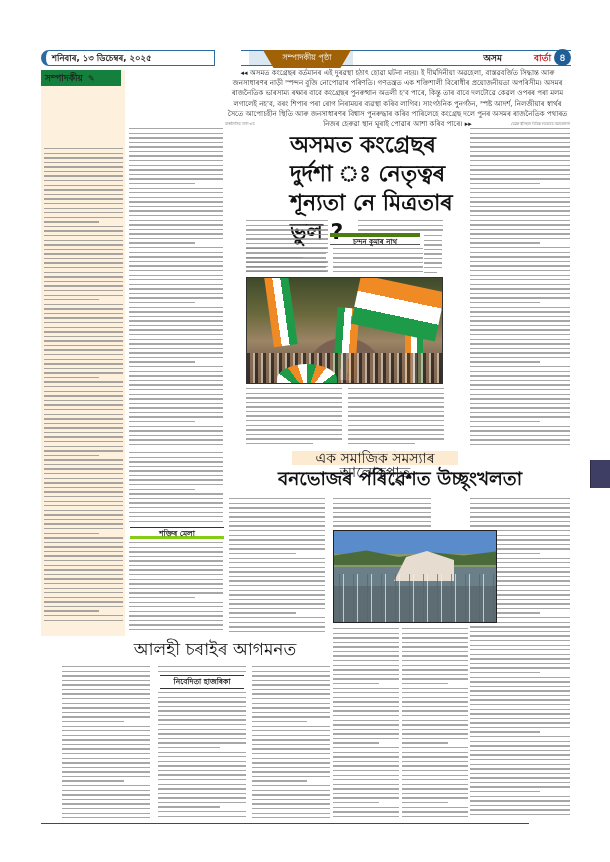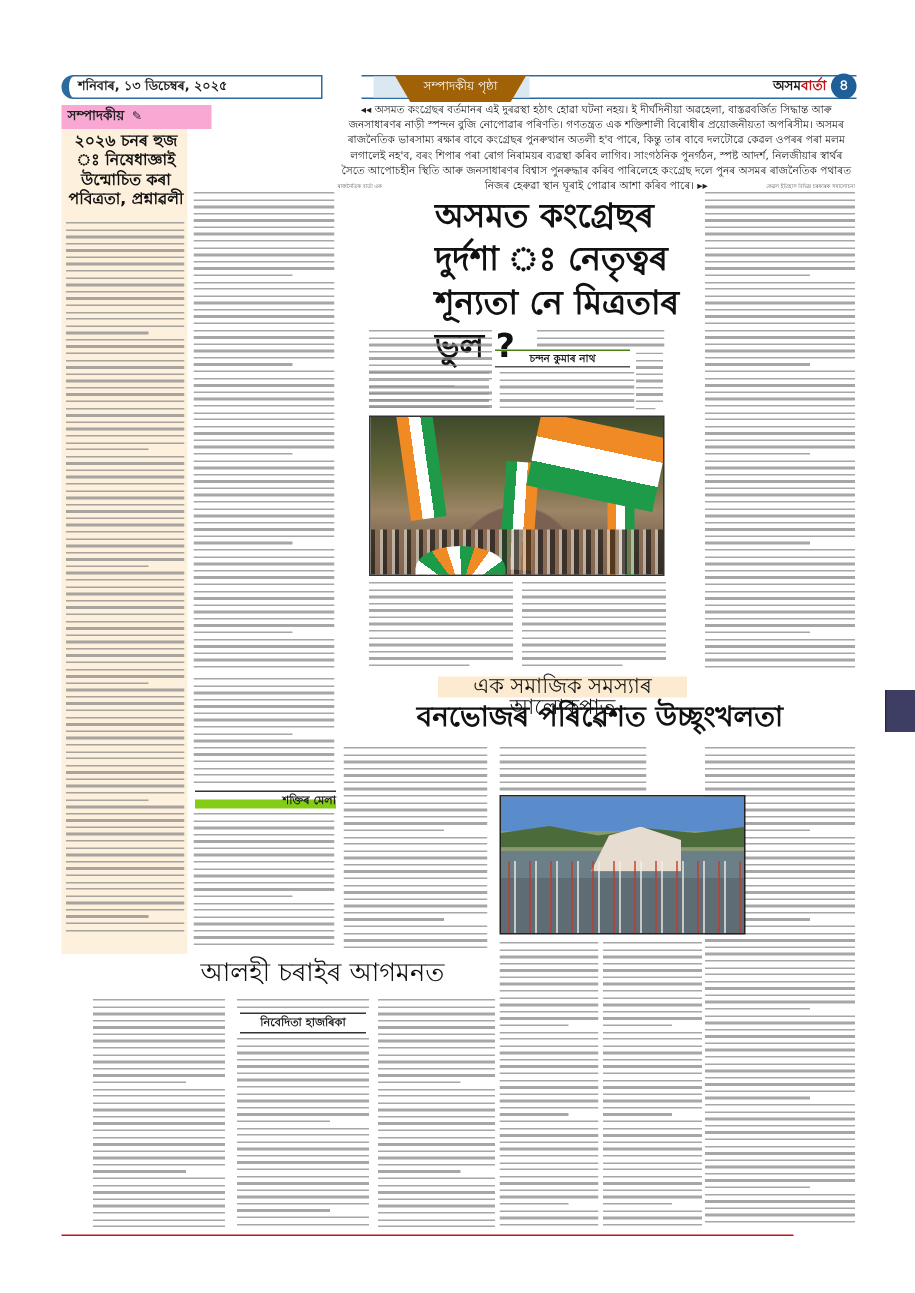--- a/index.html
+++ b/index.html
@@ -6,43 +6,43 @@
   html, body { width: 610px; height: 862px; background: #ffffff; overflow: hidden; }
   body { font-family: "DejaVu Sans", sans-serif; color: #1a1a1a; position: relative; }
 
   
   .header { position: absolute; left: 41px; top: 50px; width: 530px; height: 16px; }
   .hdr-date { position: absolute; left: 0; top: 0; width: 174px; height: 16px; border: 1px solid #2c6aa0; border-left: 5px solid #2c6aa0; border-radius: 8px 0 0 8px; font-size: 8.5px; line-height: 14px; padding-left: 6px; font-weight: bold; }
   .hdr-band { position: absolute; left: 200px; top: 0; width: 330px; height: 16px; border-top: 1px solid #2c6aa0; border-bottom: 1px solid #2c6aa0; }
   .hdr-center-bg { position: absolute; left: 208px; top: 1px; width: 104px; height: 14px; background: #dbe7f1; }
   .hdr-center { position: absolute; left: 222px; top: 0; width: 88px; height: 18px; background: #a16207; color: #fff; font-size: 8px; text-align: center; line-height: 16px; clip-path: polygon(0 0,100% 0,88% 100%,12% 100%); }
   .hdr-logo { position: absolute; right: 20px; top: 1px; font-size: 9px; font-weight: bold; color: #1a1a1a; line-height: 14px; }
-  .hdr-logo span { color: #c0141b; }
+  .hdr-logo span { color: #c0141b; margin-left: 32px; }
   .hdr-pageno { position: absolute; right: 0; top: -1px; width: 17px; height: 17px; border-radius: 50%; background: #1f5e96; color: #fff; font-size: 10px; font-weight: bold; text-align: center; line-height: 17px; }
 
   
   .editorial { position: absolute; left: 41px; top: 70px; width: 84px; height: 566px; background: #fdf1dd; }
-  .ed-tag { position: absolute; left: 0; top: 0; width: 100px; height: 16px; background: #f9a8d4; font-size: 9px; font-weight: bold; line-height: 16px; padding-left: 4px; color: #222; }
+  .ed-tag { position: absolute; left: 0; top: 0; width: 80px; height: 16px; background: #15803d; font-size: 9px; font-weight: bold; line-height: 16px; padding-left: 4px; color: #222; }
   .ed-tag .pen { font-size: 8px; margin-left: 2px; }
   .ed-headline { position: absolute; left: 2px; top: 18px; width: 82px; text-align: center; font-size: 10.5px; font-weight: bold; line-height: 13px; color: #111; }
   .ed-body { position: absolute; left: 3px; top: 78px; width: 79px; height: 480px; overflow: hidden; }
   .line { height: 1.4px; background: #8a8a8a; margin-bottom: 3.2px; opacity: .75; }
   .line.short { width: 70%; }
 
   
   .lead { position: absolute; left: 225px; top: 68px; width: 345px; height: 52px; text-align: center; font-size: 7px; line-height: 10.2px; color: #222; }
 
   .byline-small { position: absolute; left: 225px; top: 122px; width: 345px; height: 6px; font-size: 3.5px; color: #555; }
 
   
   .main-head { position: absolute; left: 290px; top: 130px; width: 180px; text-align: left; font-size: 22px; font-weight: bold; line-height: 29px; color: #111; }
 
   .col { position: absolute; overflow: hidden; }
 
-  .author { position: absolute; left: 330px; top: 233px; width: 90px; height: 12px; border-top: 1px solid #4d7c0f; border-bottom: 1px solid #555; text-align: center; font-size: 7px; font-weight: bold; line-height: 11px; }
+  .author { position: absolute; left: 330px; top: 233px; width: 90px; height: 12px; border-top: 4px solid #4d7c0f; border-bottom: 1px solid #555; text-align: center; font-size: 7px; font-weight: bold; line-height: 11px; }
 
   
   .photo-rally { position: absolute; left: 246px; top: 277px; width: 197px; height: 107px; border: 1px solid #333; overflow: hidden;
     background:
       radial-gradient(ellipse at 50% 100%, #7a6152 0 30%, transparent 31%),
       linear-gradient(180deg, #3f4a2a 0%, #6b6a3d 35%, #9c8465 60%, #57483d 100%); }
   .flag { position: absolute; }
   .flag.big { left: 108px; top: 5px; width: 86px; height: 50px; background: linear-gradient(180deg, #f08a24 0 33%, #ffffff 33% 66%, #1d9b48 66%); transform: rotate(12deg); }
   .flag.f2 { left: 22px; top: -2px; width: 24px; height: 70px; background: linear-gradient(90deg, #f08a24 0 33%, #fff 33% 66%, #1d9b48 66%); transform: rotate(-8deg); }
   .flag.f3 { left: 88px; top: 30px; width: 22px; height: 72px; background: linear-gradient(90deg, #1d9b48 0 33%, #fff 33% 66%, #f08a24 66%); transform: rotate(4deg); }
@@ -53,21 +53,21 @@
   .photo-river { position: absolute; left: 333px; top: 530px; width: 164px; height: 93px; border: 1px solid #222; overflow: hidden;
     background: linear-gradient(180deg, #5a8ccc 0 25%, #8a9a70 25% 40%, #6b7f88 40% 60%, #5e6d74 60% 100%); }
   .cliff { position: absolute; left: 60px; top: 20px; width: 60px; height: 30px; background: #e6ddd0; clip-path: polygon(0 100%, 20% 20%, 55% 0, 100% 30%, 100% 100%); }
   .hills { position: absolute; left: 0; top: 18px; width: 100%; height: 16px; background: #4c6b3a; clip-path: polygon(0 100%,0 40%,20% 10%,40% 50%,60% 20%,80% 40%,100% 15%,100% 100%); }
   .people { position: absolute; left: 0; bottom: 0; width: 100%; height: 48px; background: repeating-linear-gradient(90deg, transparent 0 5px, #c23a2b 5px 6px, transparent 6px 9px, #f2f0ea 9px 10px, transparent 10px 14px); opacity: .7; }
 
   
   .kicker { position: absolute; left: 292px; top: 451px; width: 166px; height: 14px; background: #fcebd1; text-align: center; font-size: 14px; line-height: 14px; color: #111; }
   .head2 { position: absolute; left: 270px; top: 466px; width: 260px; text-align: center; font-size: 18.5px; font-weight: bold; line-height: 26px; color: #111; }
 
-  .side-head { position: absolute; left: 130px; top: 527px; width: 94px; height: 12px; text-align: right; font-size: 7.5px; font-weight: bold; line-height: 12px; border-top: 1px solid #333; border-bottom: 6px solid #84cc16; }
+  .side-head { position: absolute; left: 130px; top: 527px; width: 94px; height: 12px; text-align: center; font-size: 7.5px; font-weight: bold; line-height: 12px; border-top: 1px solid #333; border-bottom: 3px solid #84cc16; }
 
   .head3 { position: absolute; left: 80px; top: 636px; width: 270px; text-align: center; font-size: 17px; line-height: 26px; color: #111; }
   .subhead3 { position: absolute; left: 160px; top: 675px; width: 84px; text-align: center; font-size: 7.5px; font-weight: bold; line-height: 12px; border-top: 1px solid #333; border-bottom: 1px solid #333; }
 
   .red-rule { position: absolute; left: 41px; top: 823px; width: 488px; height: 1px; background: #c0141b; }
 
   .sidebar-tab { position: absolute; left: 590px; top: 460px; width: 20px; height: 28px; background: #3e3e64; border-left: 1px solid #2a2a48; }
 </style>
 </head>
 <body>
@@ -79,21 +79,20 @@
   <div class="hdr-center">সম্পাদকীয় পৃষ্ঠা</div>
   <div class="hdr-logo"><b>অসম</b><span>বাৰ্তা</span></div>
   <div class="hdr-pageno">৪</div>
 </div>
 
 <div class="editorial">
   <div class="ed-tag">
     <span>সম্পাদকীয়</span>
     <span class="pen">✎</span>
   </div>
-  <div class="ed-headline">২০২৬ চনৰ হুজ ঃ নিষেধাজ্ঞাই উন্মোচিত কৰা পবিত্ৰতা, প্ৰশ্নাৱলী</div>
   <div class="ed-body">
     <div id="ed-lines">
         <div class="line"></div>
         <div class="line"></div>
         <div class="line"></div>
         <div class="line"></div>
         <div class="line"></div>
         <div class="line"></div>
         <div class="line"></div>
         <div class="line"></div>

